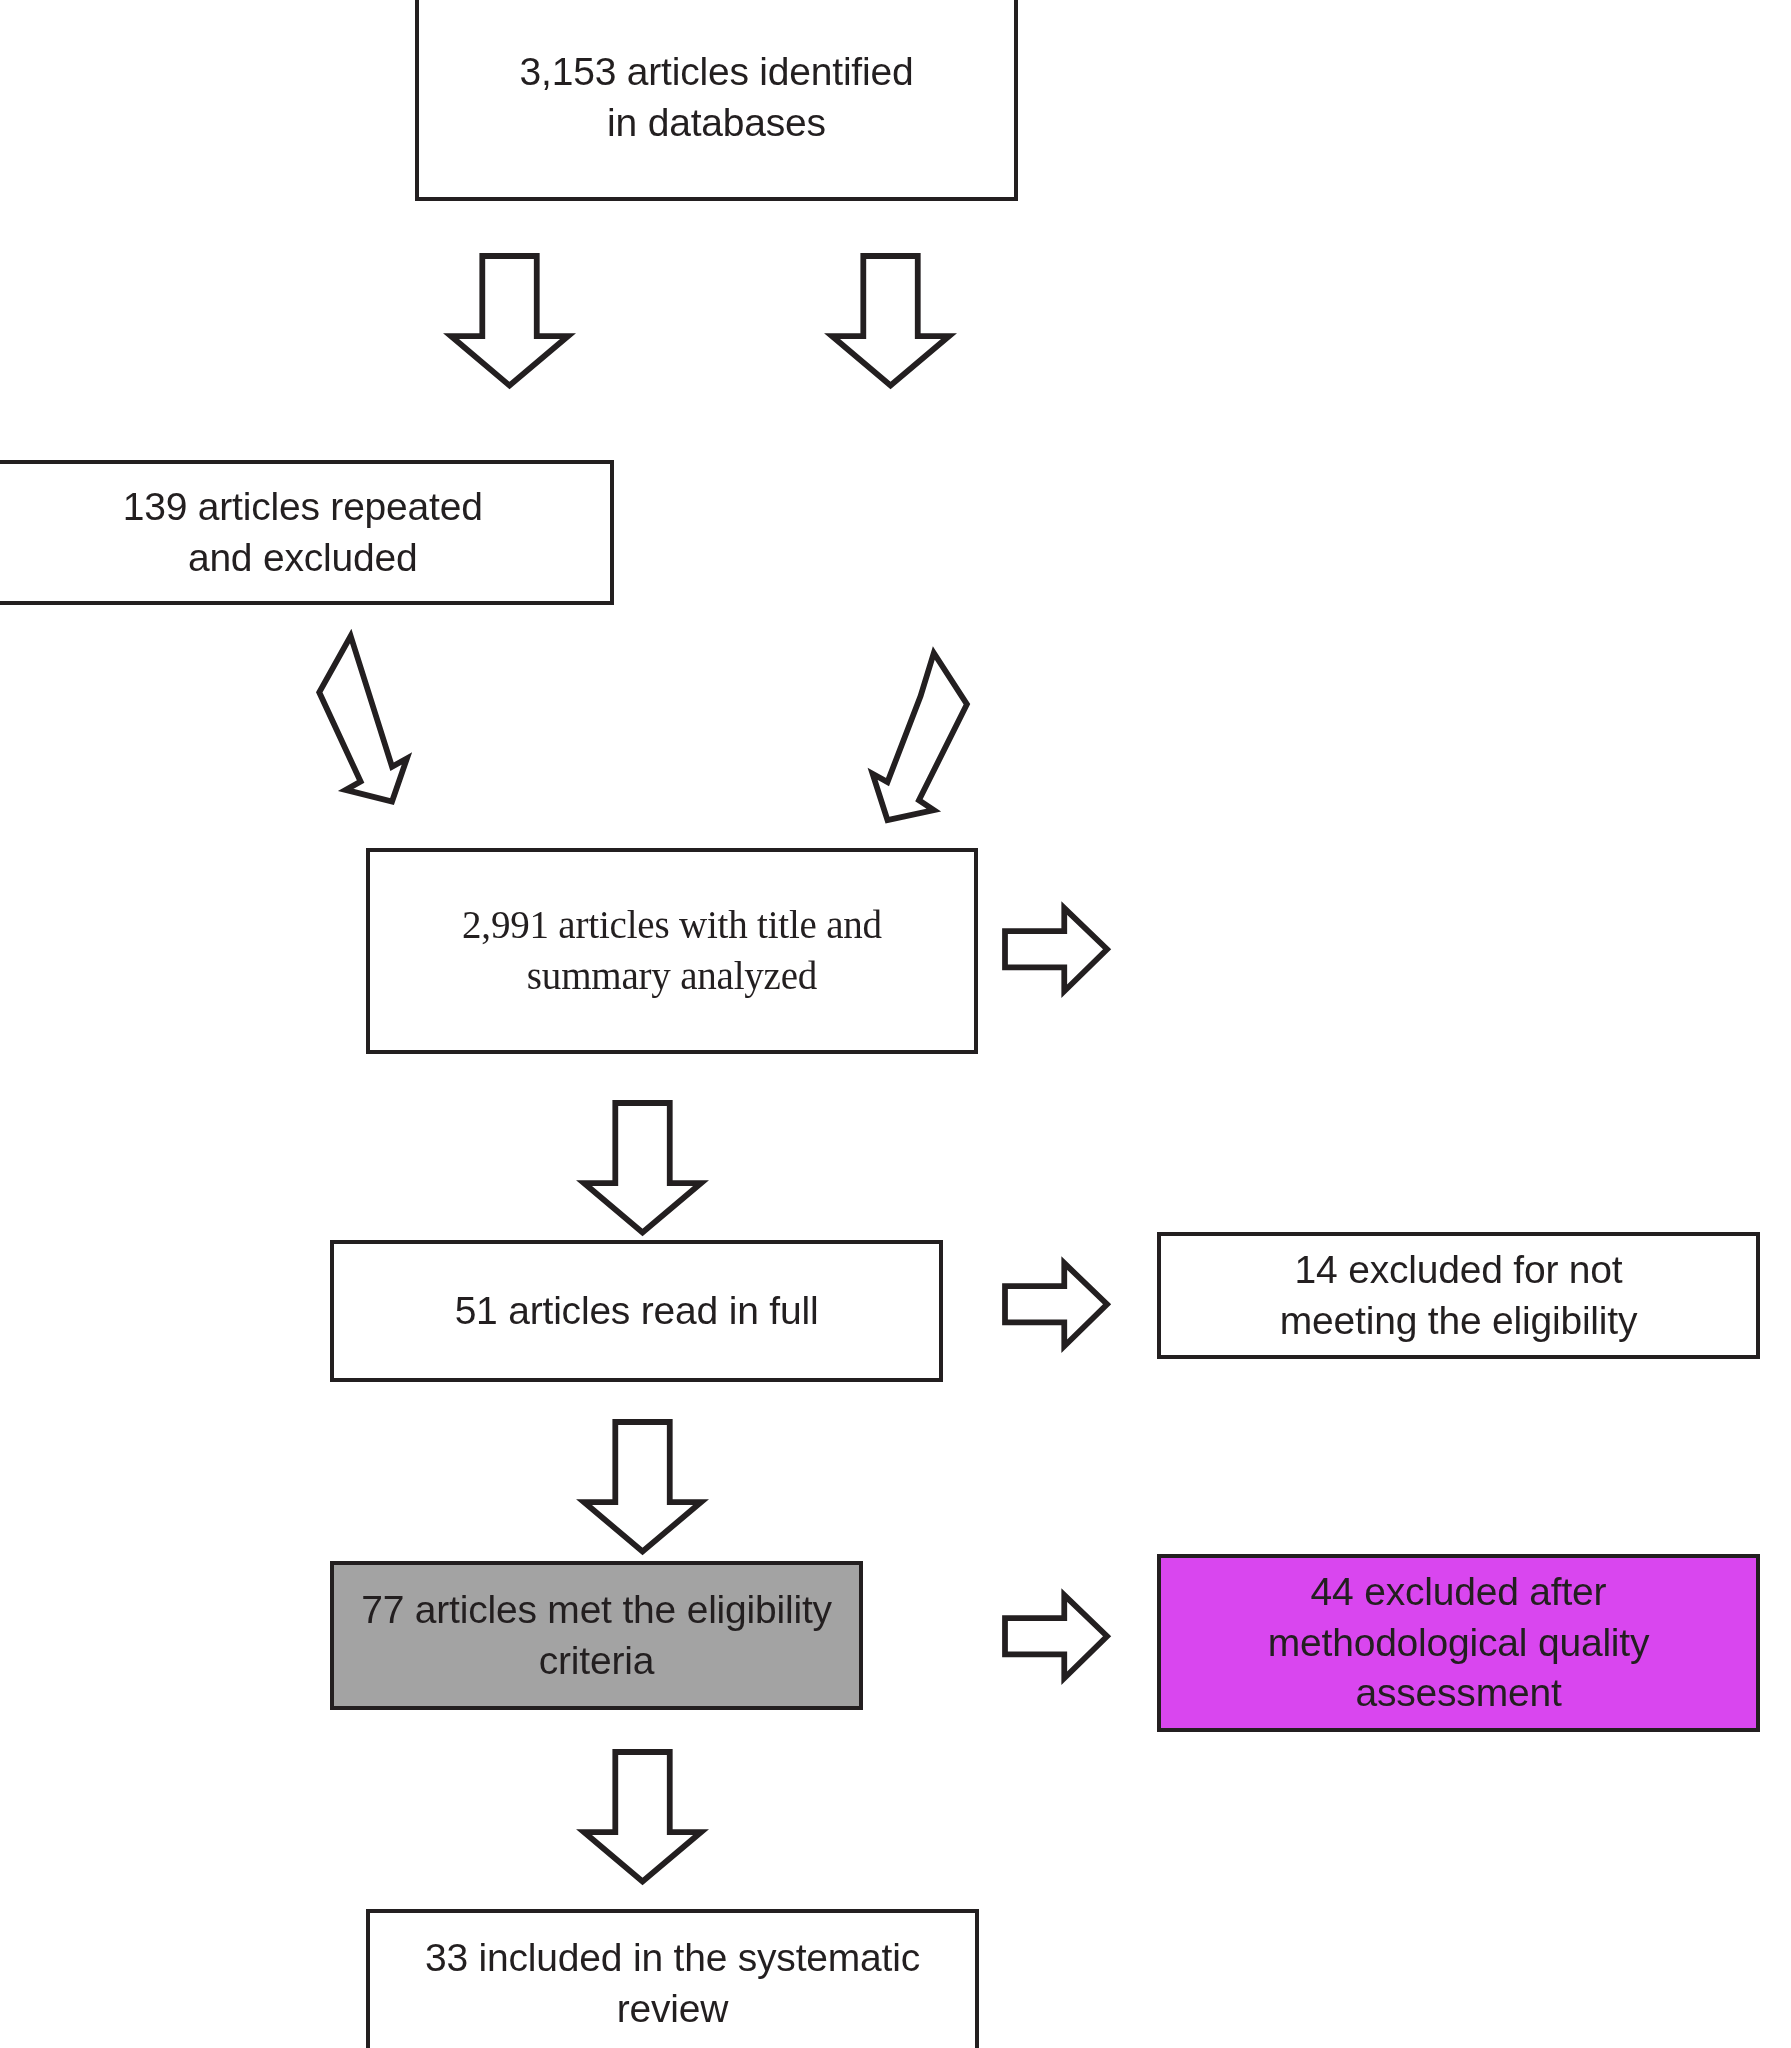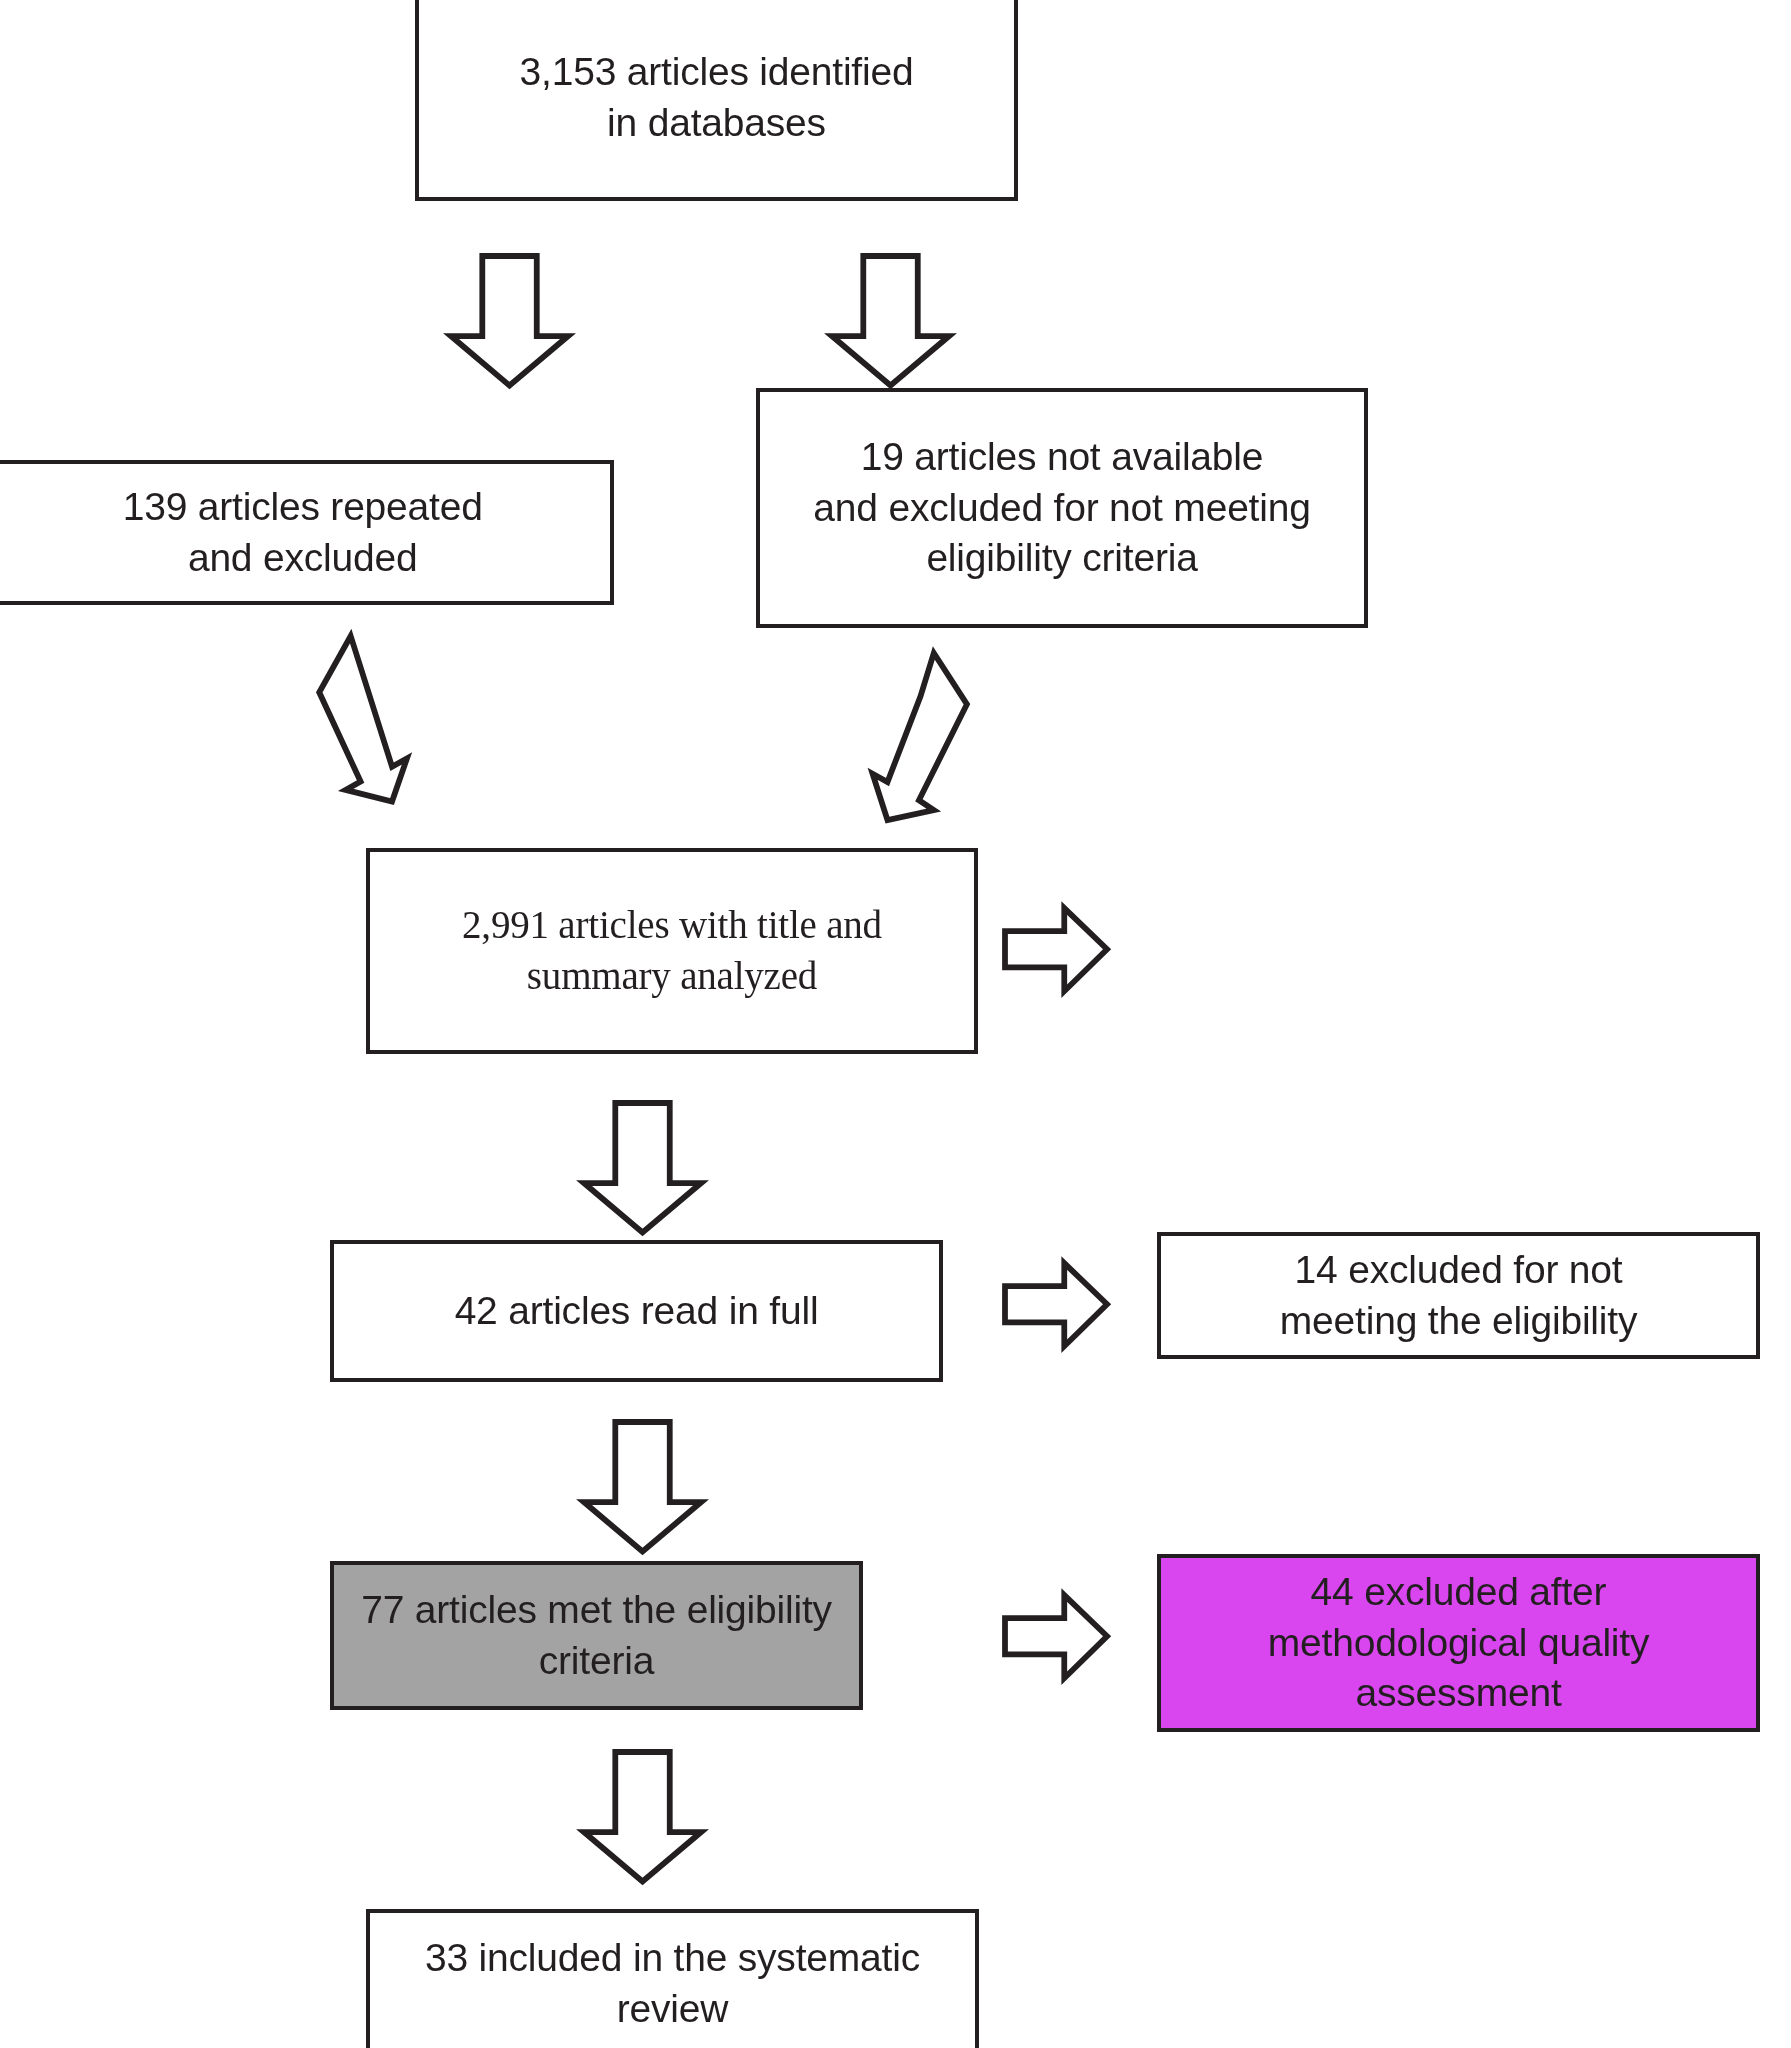--- a/index.html
+++ b/index.html
@@ -41,28 +41,25 @@
 <body>
 
 <div id="canvas">
 
   <div class="node" id="n-identified" style="left: 415px; top: -5px; width: 603px; height: 206px; border-color: rgb(35, 31, 32); background: rgb(255, 255, 255);">
     <span>3,153 articles identified<br>in databases</span>
   </div>
   <div class="node" id="n-repeated" style="left: -8.3px; top: 460px; width: 622px; height: 145px; border-color: rgb(35, 31, 32); background: rgb(255, 255, 255);">
     <span>139 articles repeated<br>and excluded</span>
   </div>
-  <div class="node" id="n-not-available" style="left: 756px; top: 388px; width: 612px; height: 240px; border-color: rgb(35, 31, 32); background: rgb(255, 255, 255);">
-    <span>19 articles not available<br>and excluded for not meeting<br>eligibility criteria</span>
-  </div>
   <div class="node" id="n-screened" style="left: 366px; top: 848px; width: 612px; height: 206px; border-color: rgb(35, 31, 32); background: rgb(255, 255, 255); font-family: Liberation Serif, serif;">
     <span>2,991 articles with title and<br>summary analyzed</span>
   </div>
   <div class="node" id="n-full-read" style="left: 330px; top: 1240px; width: 613px; height: 142px; border-color: rgb(35, 31, 32); background: rgb(255, 255, 255);">
-    <span>42 articles read in full</span>
+    <span>51 articles read in full</span>
   </div>
   <div class="node" id="n-full-excluded" style="left: 1157px; top: 1232px; width: 603px; height: 127px; border-color: rgb(35, 31, 32); background: rgb(255, 255, 255);">
     <span>14 excluded for not<br>meeting the eligibility</span>
   </div>
   <div class="node" id="n-eligible" style="left: 330px; top: 1561px; width: 533px; height: 149px; border-color: rgb(35, 31, 32); background: #a3a3a3;">
     <span>77 articles met the eligibility<br>criteria</span>
   </div>
   <div class="node" id="n-quality-excluded" style="left: 1157px; top: 1554px; width: 603px; height: 178px; border-color: rgb(35, 31, 32); background: #d946ef;">
     <span>44 excluded after<br>methodological quality<br>assessment</span>
   </div>

